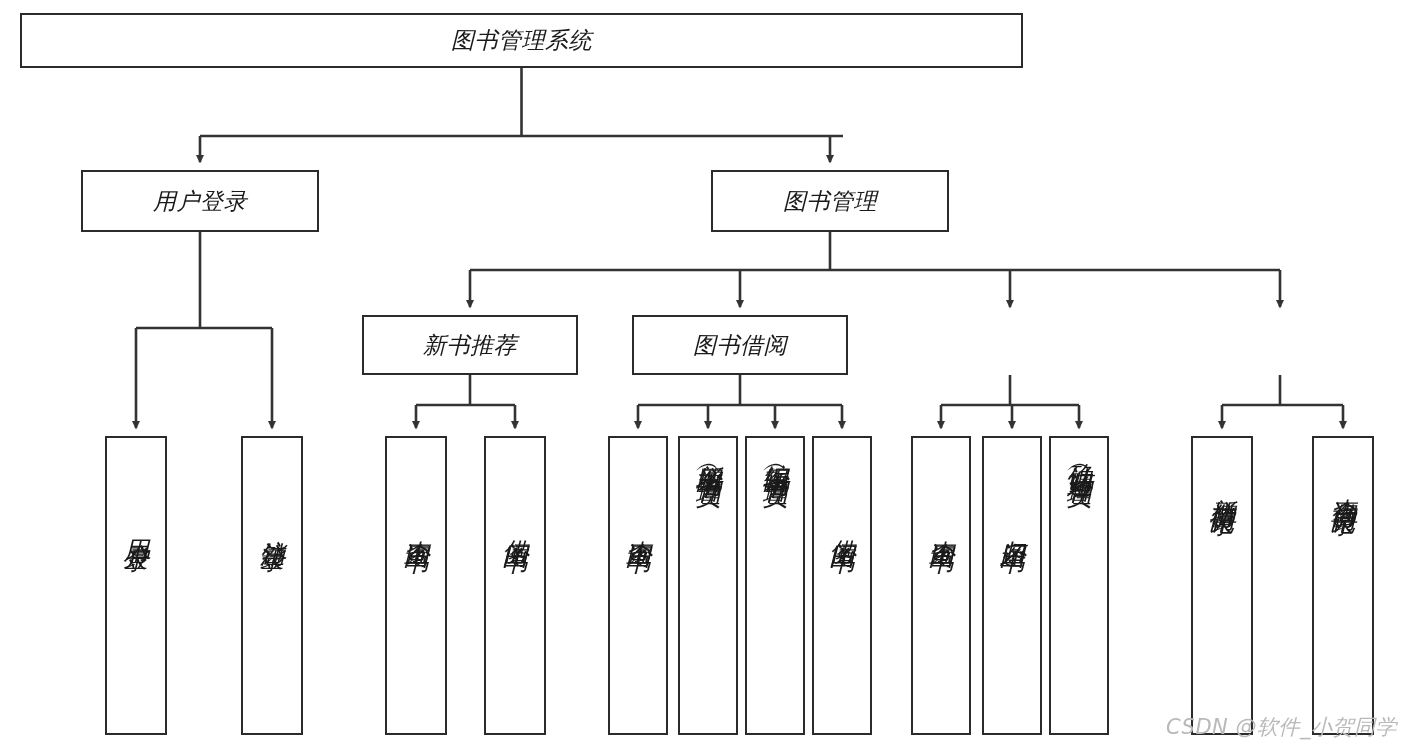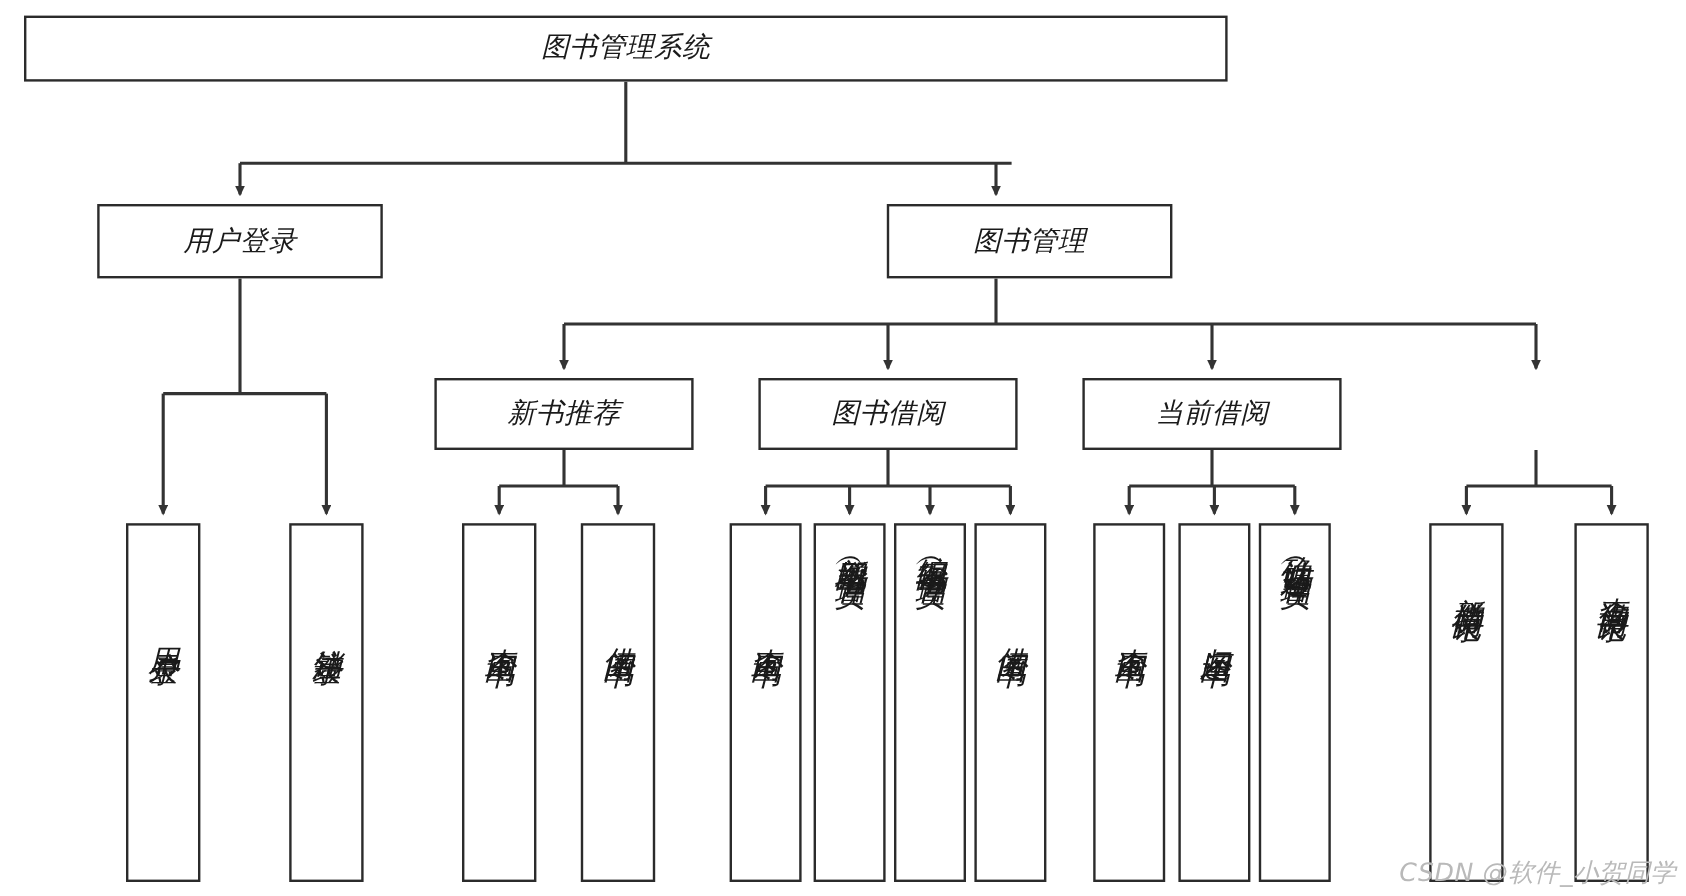--- a/index.html
+++ b/index.html
@@ -125,32 +125,29 @@
     </g>
   </svg>
 
   <div class="node horiz" style="left:20px; top:13px; width:1003px; height:55px;">
     <span class="node-label">图书管理系统</span>
   </div>
 
   <div class="node horiz" style="left:81px; top:170px; width:238px; height:62px;">
     <span class="node-label">用户登录</span>
   </div>
-  <div class="node horiz" style="left:739px; top:170px; width:238px; height:62px;">
+  <div class="node horiz" style="left:711px; top:170px; width:238px; height:62px;">
     <span class="node-label">图书管理</span>
   </div>
 
   <div class="node horiz" style="left:362px; top:315px; width:216px; height:60px;text-align:right;">
     <span class="node-label">新书推荐</span>
   </div>
   <div class="node horiz" style="left:632px; top:315px; width:216px; height:60px;">
     <span class="node-label">图书借阅</span>
-  </div>
-  <div class="node horiz" style="left:902px; top:315px; width:216px; height:60px;">
-    <span class="node-label">当前借阅</span>
   </div>
 
   <div class="node vert" style="left:105px; top:436px; width:62px; height:299px; padding-top:82px;">
     <span class="node-label">用户登录</span>
   </div>
   <div class="node vert" style="left:241px; top:436px; width:62px; height:299px; padding-top:82px;">
     <span class="node-label">注销登录</span>
   </div>
 
   <div class="node vert" style="left:385px; top:436px; width:62px; height:299px; padding-top:82px;">

